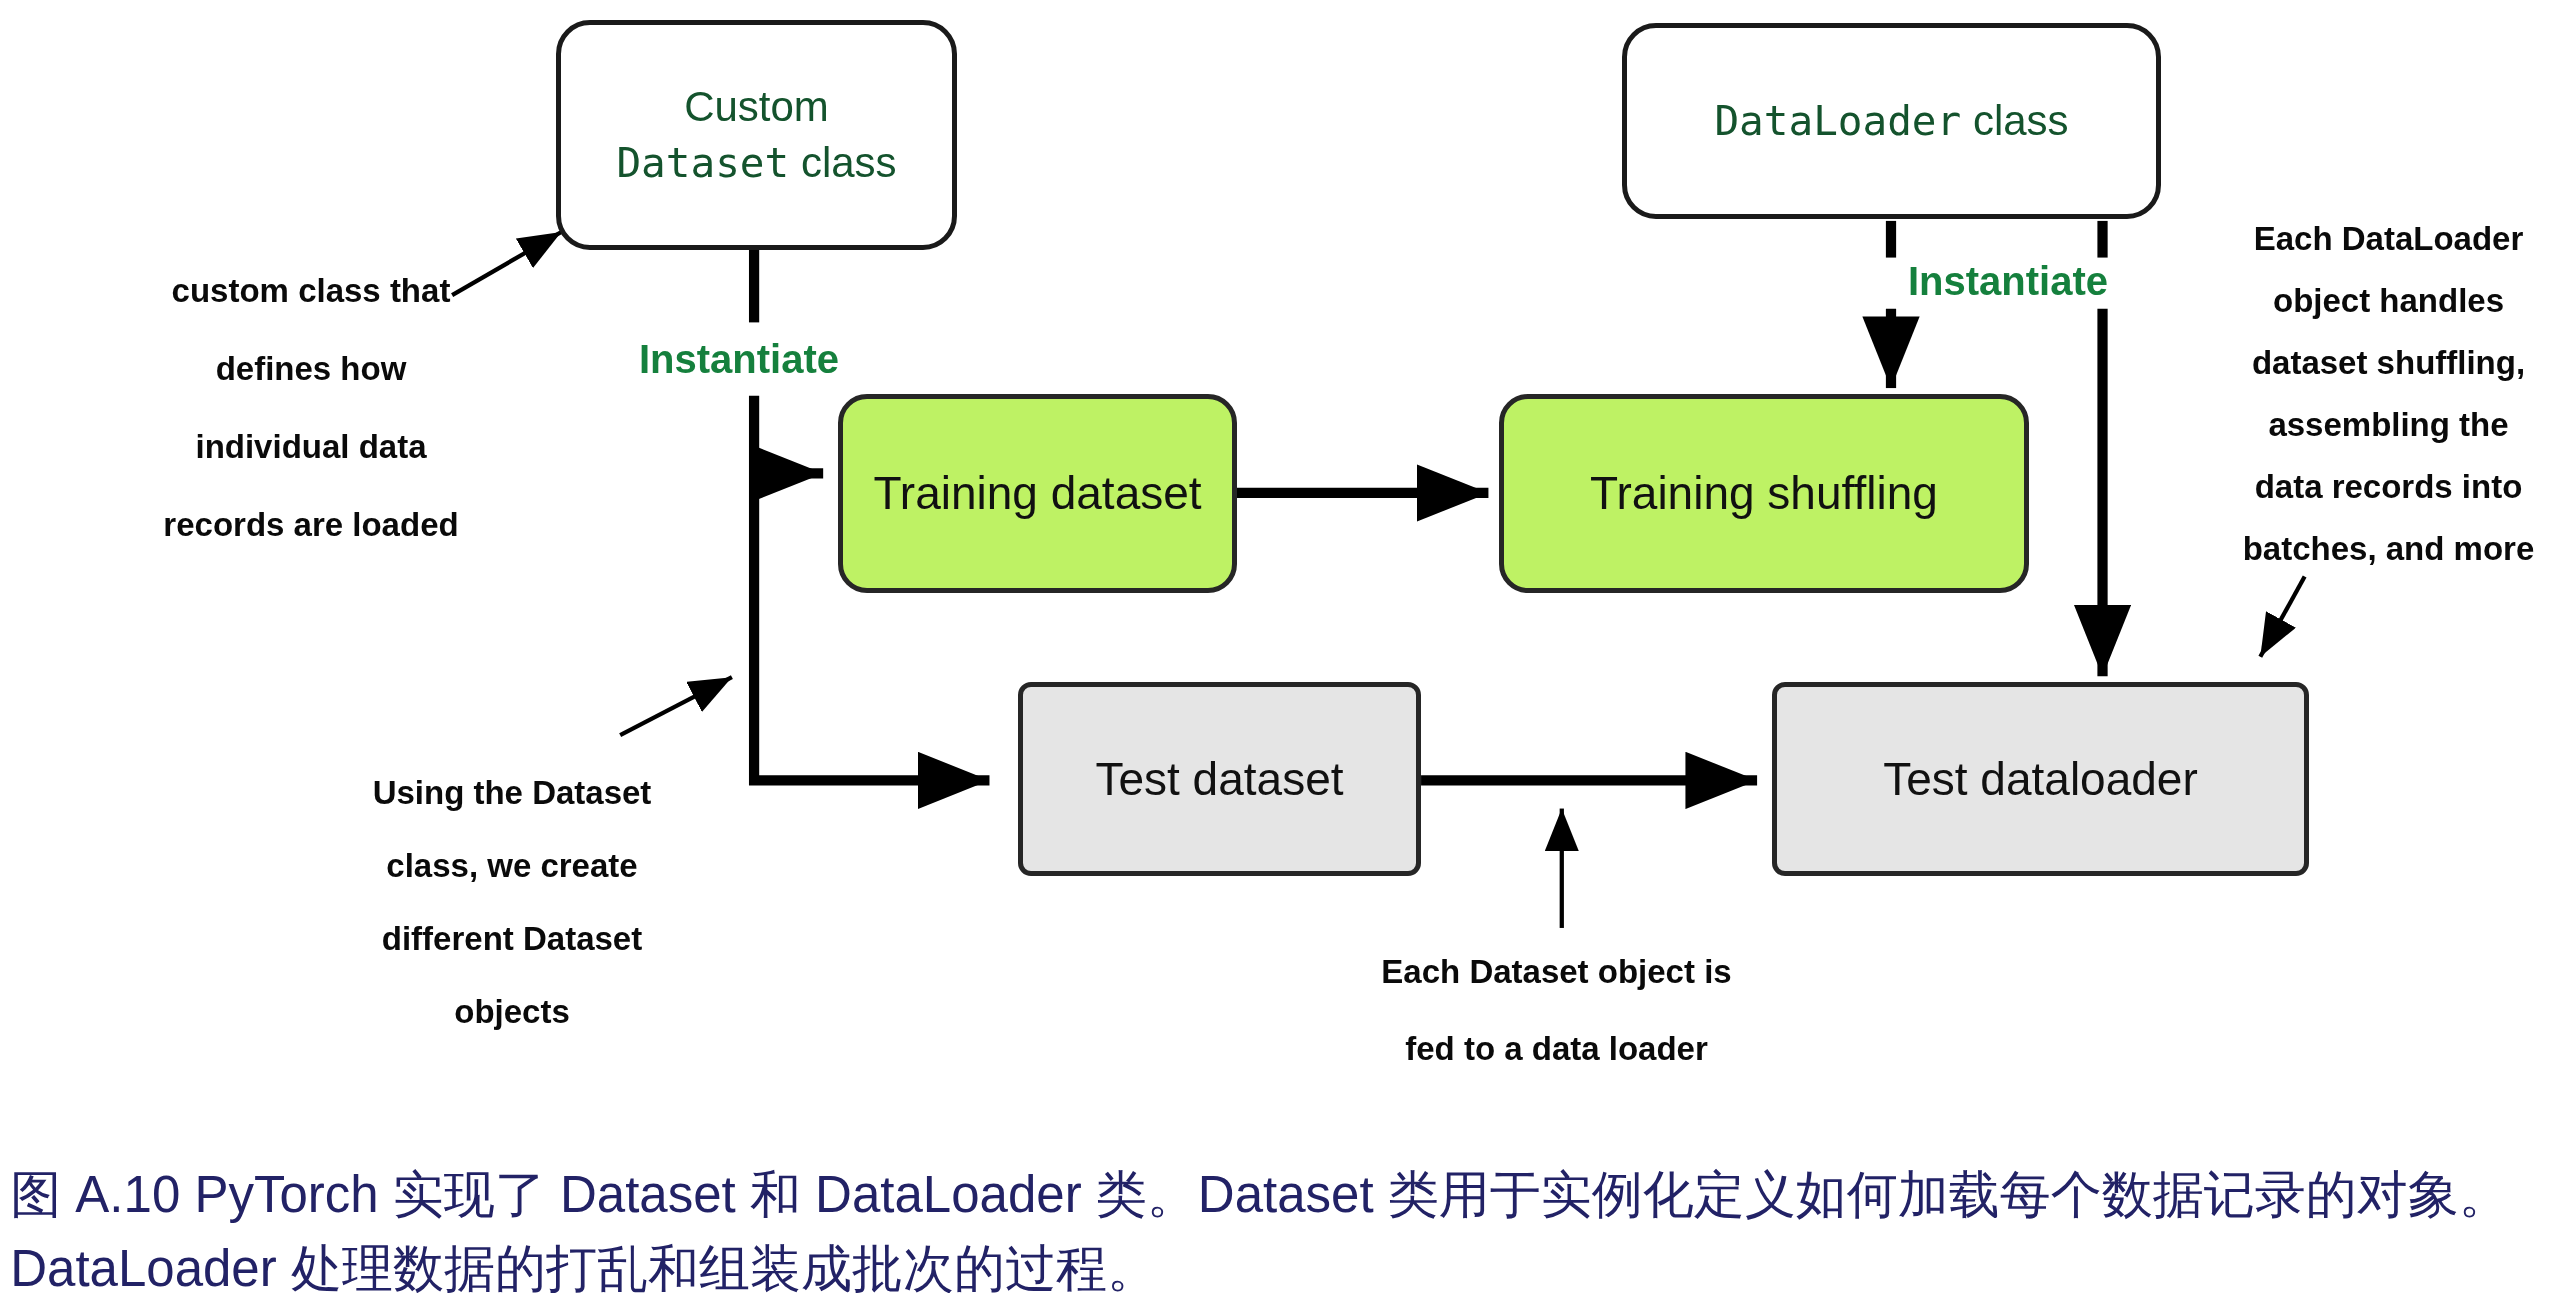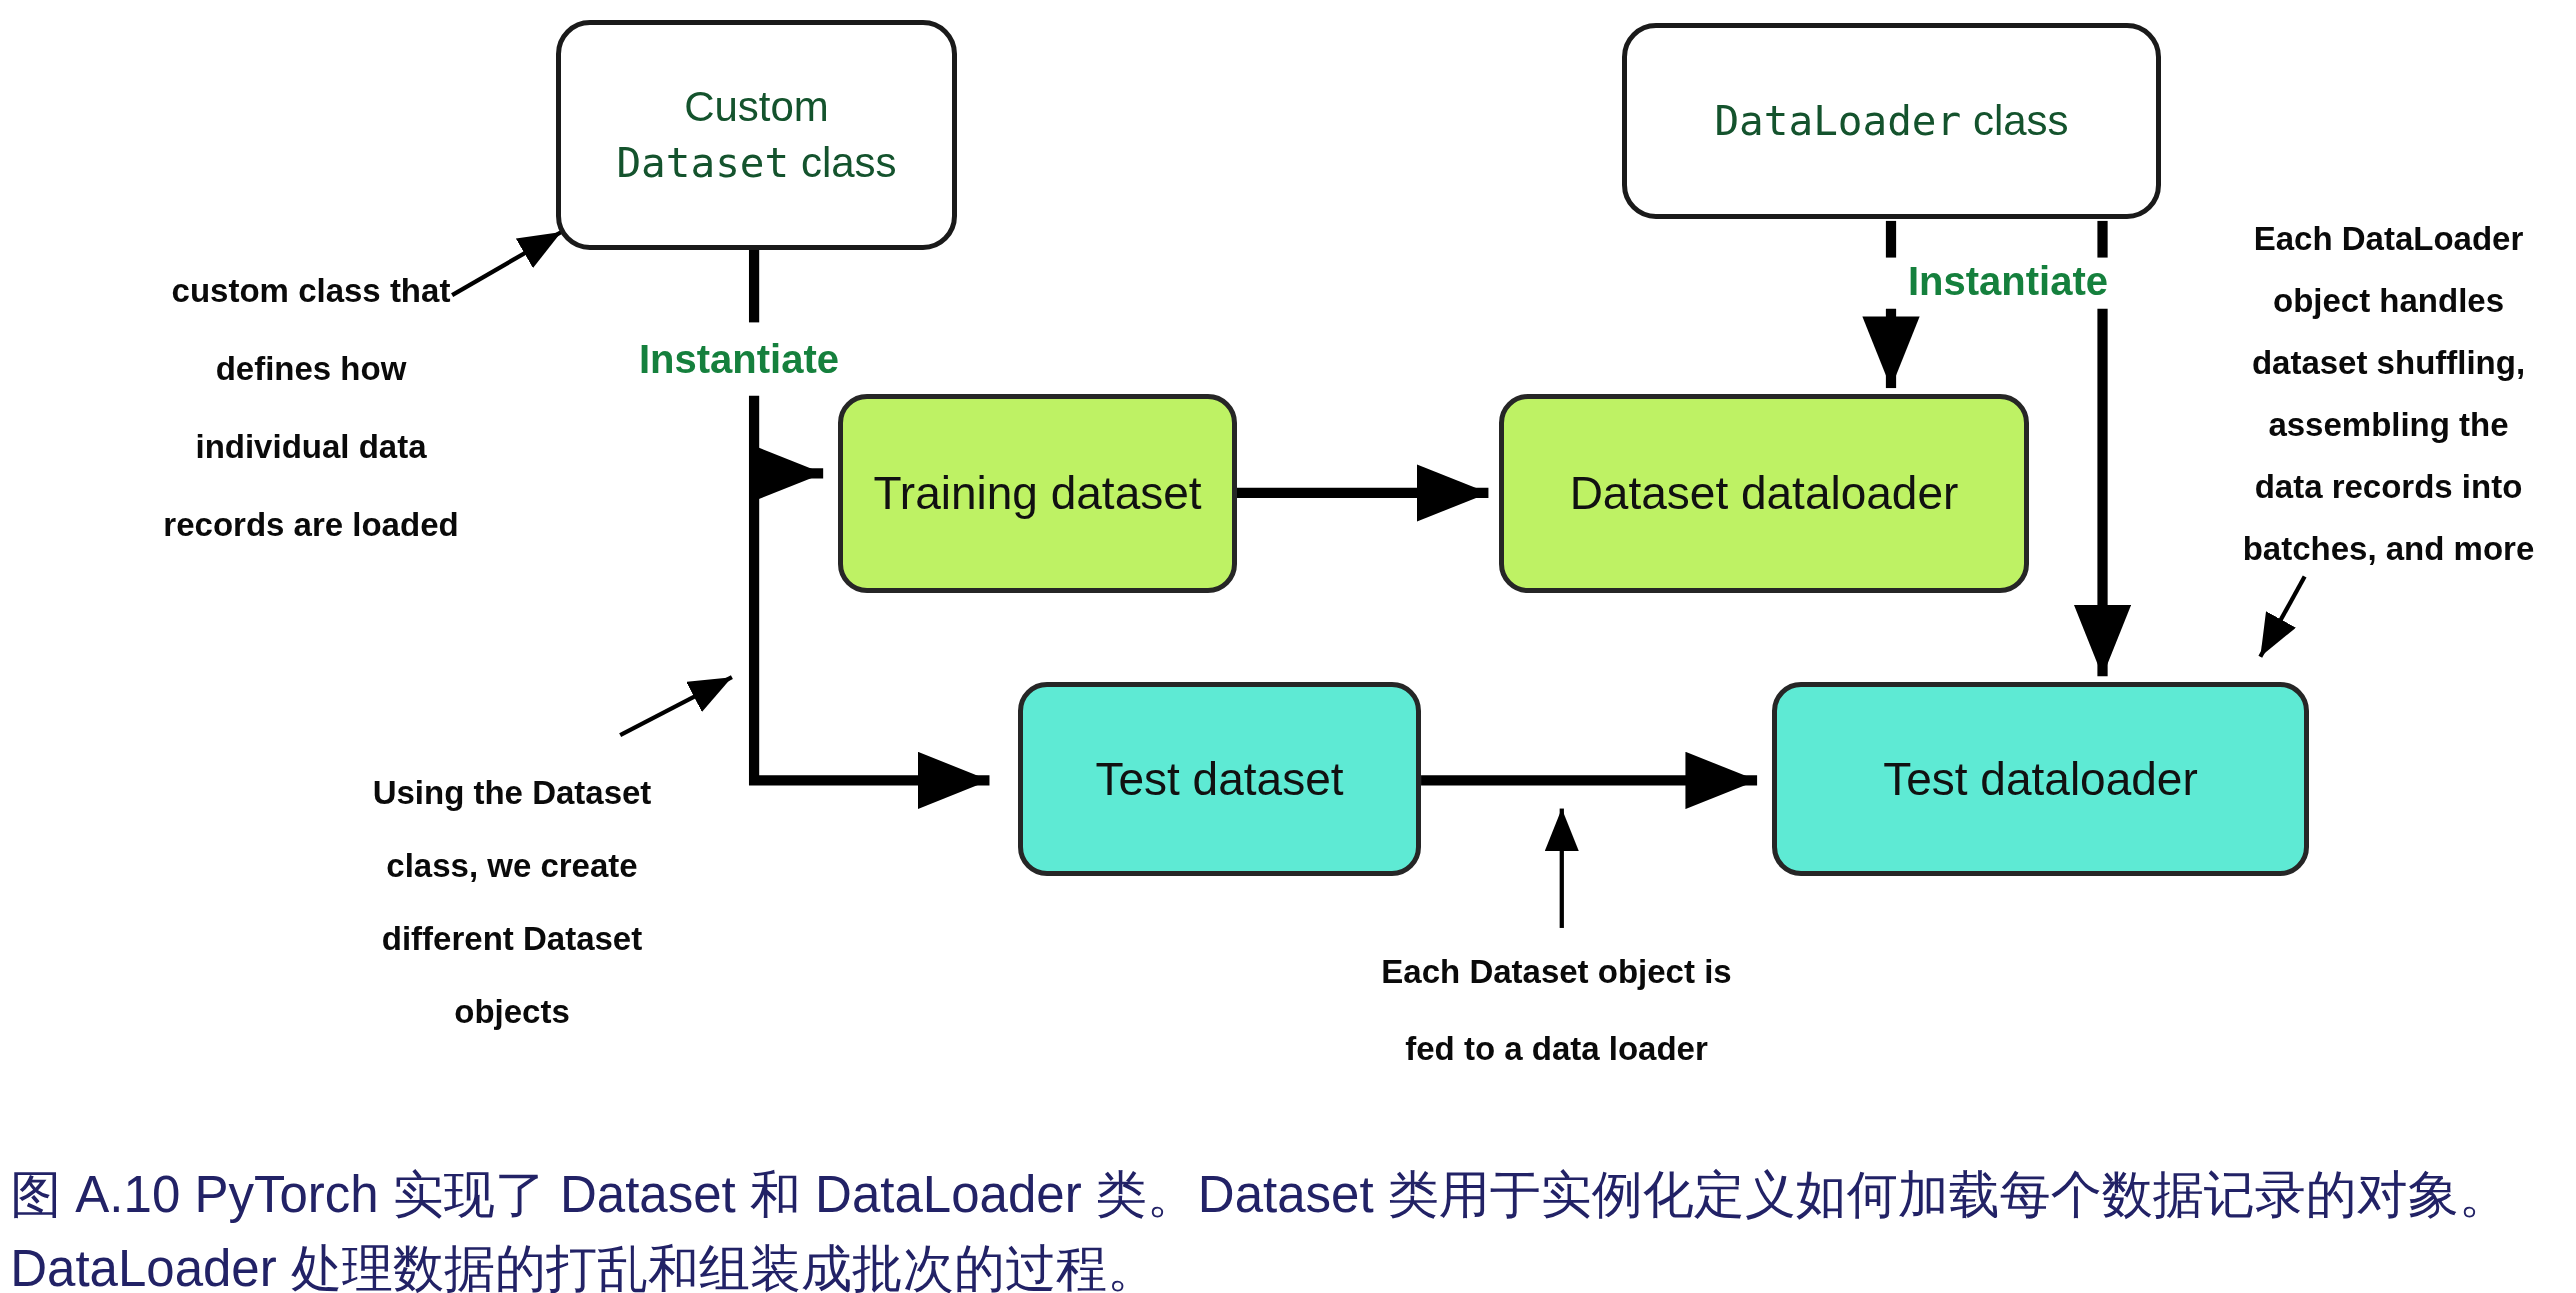--- a/index.html
+++ b/index.html
@@ -4,21 +4,21 @@
 <style>
   html,body{margin:0;padding:0;background:#ffffff;}
   #canvas{position:relative;width:2576px;height:1293px;background:#ffffff;overflow:hidden;
           font-family:"Liberation Sans",sans-serif;}
   svg.connectors{position:absolute;left:0;top:0;width:2576px;height:1293px;}
 
   .box{position:absolute;display:flex;flex-direction:column;align-items:center;justify-content:center;
        box-sizing:border-box;text-align:center;color:#111;}
   .box-plain{background:#ffffff;border:5.1px solid #1a1a1a;border-radius:34px;}
   .box-training{background:#bef264;border:5.1px solid #262626;border-radius:29px;}
-  .box-test{background:#5eead4;border:5.1px solid #262626;border-radius:29px;}
+  .box-test{background:#e5e5e5;border:5.1px solid #262626;border-radius:13px;}
 
   .box-label{font-size:46px;line-height:51px;color:#111;}
   .top-label-line{font-size:42px;line-height:56px;color:#14532d;text-align:right;}
   .mono{font-family:"DejaVu Sans Mono",monospace;font-size:41px;}
 
   .edge-label{position:absolute;transform:translate(-50%,-50%);font-size:40px;color:#15803d;
               background:#ffffff;padding:0 5.1px;white-space:nowrap;font-weight:bold;}
 
   .note{position:absolute;text-align:center;font-weight:700;color:#0a0a0a;
         font-size:33px;}
@@ -70,21 +70,21 @@
 
   <div class="box box-plain" style="left:1622px;top:23px;width:539px;height:196px;">
     <div class="top-label-line"><span class="mono">DataLoader</span><span> class</span></div>
   </div>
 
   <div class="box box-training" style="left:838px;top:394px;width:399px;height:199px;">
     <div class="box-label">Training dataset</div>
   </div>
 
   <div class="box box-training" style="left:1499px;top:394px;width:530px;height:199px;">
-    <div class="box-label">Dataset dataloader</div>
+    <div class="box-label">Training shuffling</div>
   </div>
 
   <div class="box box-test" style="left:1018px;top:682px;width:403px;height:194px;">
     <div class="box-label">Test dataset</div>
   </div>
 
   <div class="box box-test" style="left:1772px;top:682px;width:537px;height:194px;">
     <div class="box-label">Test dataloader</div>
   </div>
 

